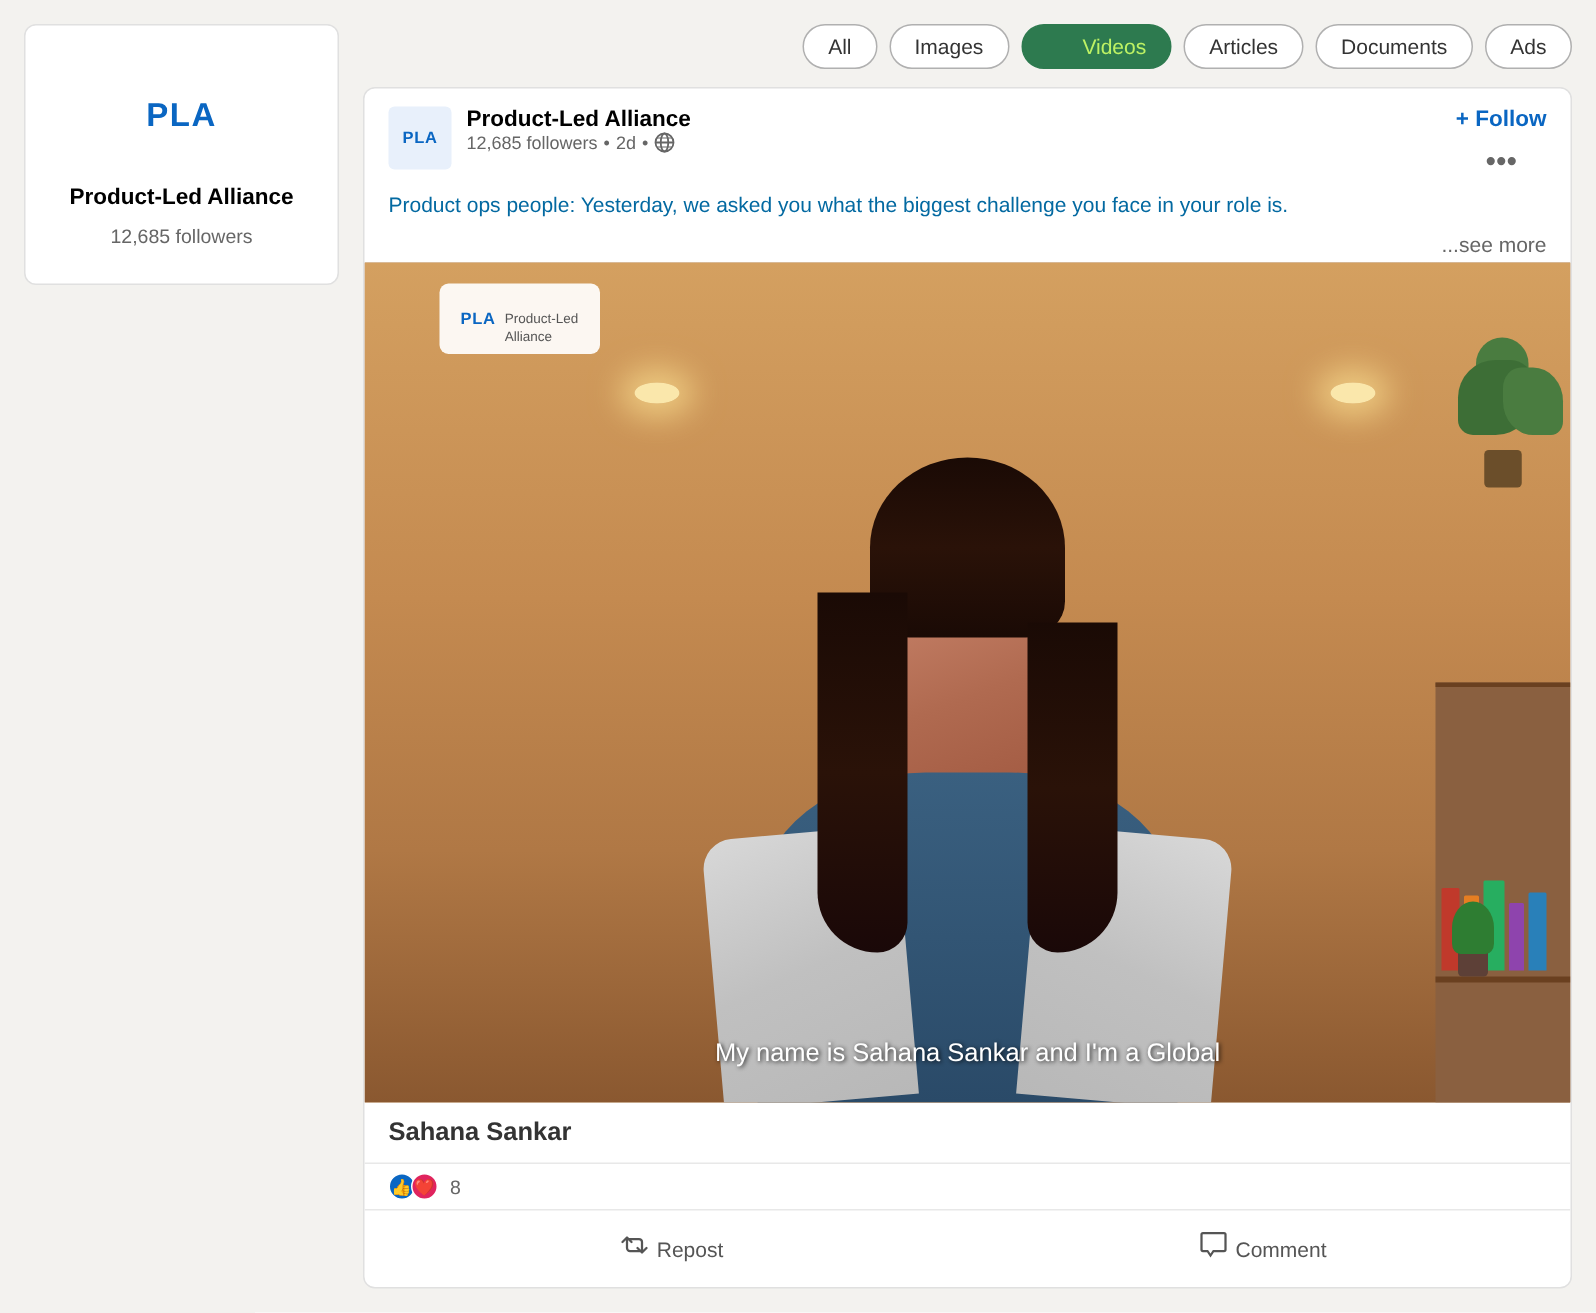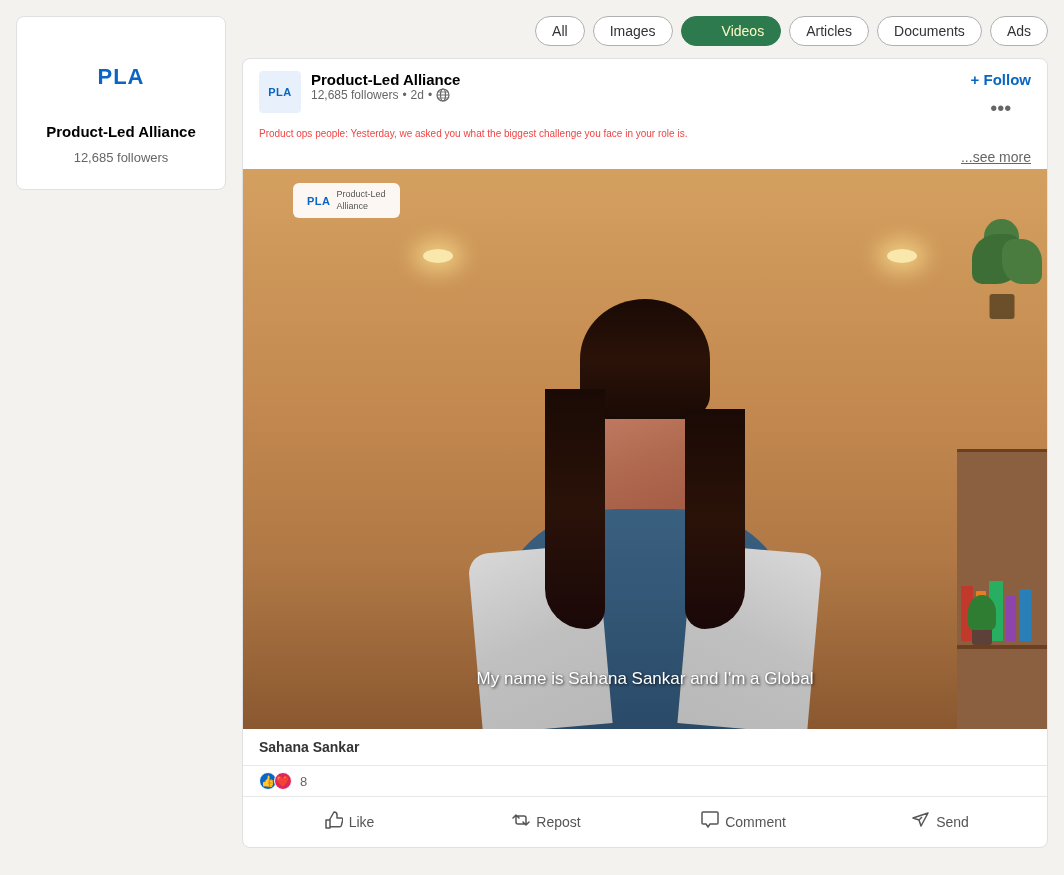--- a/index.html
+++ b/index.html
@@ -75,21 +75,21 @@
       border-radius: 20px;
       border: 1px solid #b0b0b0;
       background: #fff;
       font-size: 14px;
       color: #333;
       cursor: pointer;
       font-weight: 400;
     }
     .filter-tab.active {
       background: #2d7a4f;
-      color: #fef9c3;
+      color: #bef264;
       border-color: #2d7a4f;
       font-weight: 500;
       padding-left: 40px;
     }
 
     
     .post-card {
       background: #fff;
       border-radius: 8px;
       border: 1px solid #e0e0e0;
@@ -165,31 +165,30 @@
       border: none;
       cursor: pointer;
       color: #666;
       font-size: 20px;
       line-height: 1;
       padding: 0 2px;
     }
 
     .post-text {
       padding: 0 16px 8px 16px;
-      font-size: 10px;
-      color: #ef4444;
+      font-size: 14px;
+      color: #0369a1;
       line-height: 1.5;
     }
     .see-more {
       color: #666;
       font-size: 14px;
       text-align: right;
       padding: 0 16px 4px 16px;
       cursor: pointer;
-      text-decoration: underline;
     }
 
     
     .video-container {
       width: 100%;
       position: relative;
       background: #c8a882;
       overflow: hidden;
     }
     .video-thumbnail {
@@ -216,39 +215,40 @@
     .watermark-logo {
       font-size: 11px;
       font-weight: 800;
       color: #0a66c2;
       letter-spacing: 0.5px;
     }
     .watermark-text {
       font-size: 10px;
       color: #333;
       line-height: 1.2;
+      margin-top: 12px;
     }
     
     .video-subtitle {
       position: absolute;
-      bottom: 40px;
+      bottom: 23px;
       left: 50%;
       transform: translateX(-50%);
       color: #fff;
       font-size: 17px;
       font-weight: 500;
       text-shadow: 1px 1px 3px rgba(0,0,0,0.8);
       white-space: nowrap;
       text-align: center;
     }
 
     
     .video-credit {
       padding: 10px 16px;
-      font-size: 14px;
+      font-size: 17px;
       font-weight: 600;
       color: #333;
       border-bottom: 1px solid #e8e8e8;
     }
 
     
     .reactions-bar {
       padding: 6px 16px;
       display: flex;
       align-items: center;
@@ -424,46 +424,29 @@
         <div class="reaction-icon reaction-like">👍</div>
         <div class="reaction-icon reaction-heart">❤️</div>
       </div>
       <span class="reaction-count">8</span>
     </div>
 
     <div class="post-actions">
       <button class="action-btn">
         <span class="action-icon">
           <svg width="18" height="18" viewBox="0 0 18 18" fill="none" xmlns="http://www.w3.org/2000/svg">
-            <path d="M5 17V8M1 9h4v8H1V9zM5 8l4-7c1.7 0 3 1.3 3 3v3h4.5c.8 0 1.5.8 1.3 1.6l-1.5 6c-.2.7-.8 1.2-1.5 1.2H5" stroke="#555" stroke-width="1.5" stroke-linecap="round" stroke-linejoin="round" fill="none"></path>
-          </svg>
-        </span>
-        <span>Like</span>
-      </button>
-      <button class="action-btn">
-        <span class="action-icon">
-          <svg width="18" height="18" viewBox="0 0 18 18" fill="none" xmlns="http://www.w3.org/2000/svg">
             <path d="M1 7l3-3 3 3M4 4v7c0 1.1.9 2 2 2h8M17 11l-3 3-3-3M14 14V7c0-1.1-.9-2-2-2H4" stroke="#555" stroke-width="1.5" stroke-linecap="round" stroke-linejoin="round"></path>
           </svg>
         </span>
         <span>Repost</span>
       </button>
       <button class="action-btn">
         <span class="action-icon">
           <svg width="18" height="18" viewBox="0 0 18 18" fill="none" xmlns="http://www.w3.org/2000/svg">
             <path d="M16 1H2C1.4 1 1 1.4 1 2v10c0 .6.4 1 1 1h3l2 3 2-3h7c.6 0 1-.4 1-1V2c0-.6-.4-1-1-1z" stroke="#555" stroke-width="1.5" fill="none"></path>
           </svg>
         </span>
         <span>Comment</span>
       </button>
-      <button class="action-btn">
-        <span class="action-icon">
-          <svg width="18" height="18" viewBox="0 0 18 18" fill="none" xmlns="http://www.w3.org/2000/svg">
-            <path d="M16 2L1 7l6 2 2 6 7-13z" stroke="#555" stroke-width="1.5" stroke-linecap="round" stroke-linejoin="round" fill="none"></path>
-            <line x1="7" y1="9" x2="10" y2="6" stroke="#555" stroke-width="1.5"></line>
-          </svg>
-        </span>
-        <span>Send</span>
-      </button>
     </div>
 
   </article>
 </main>
 
 </body></html>

